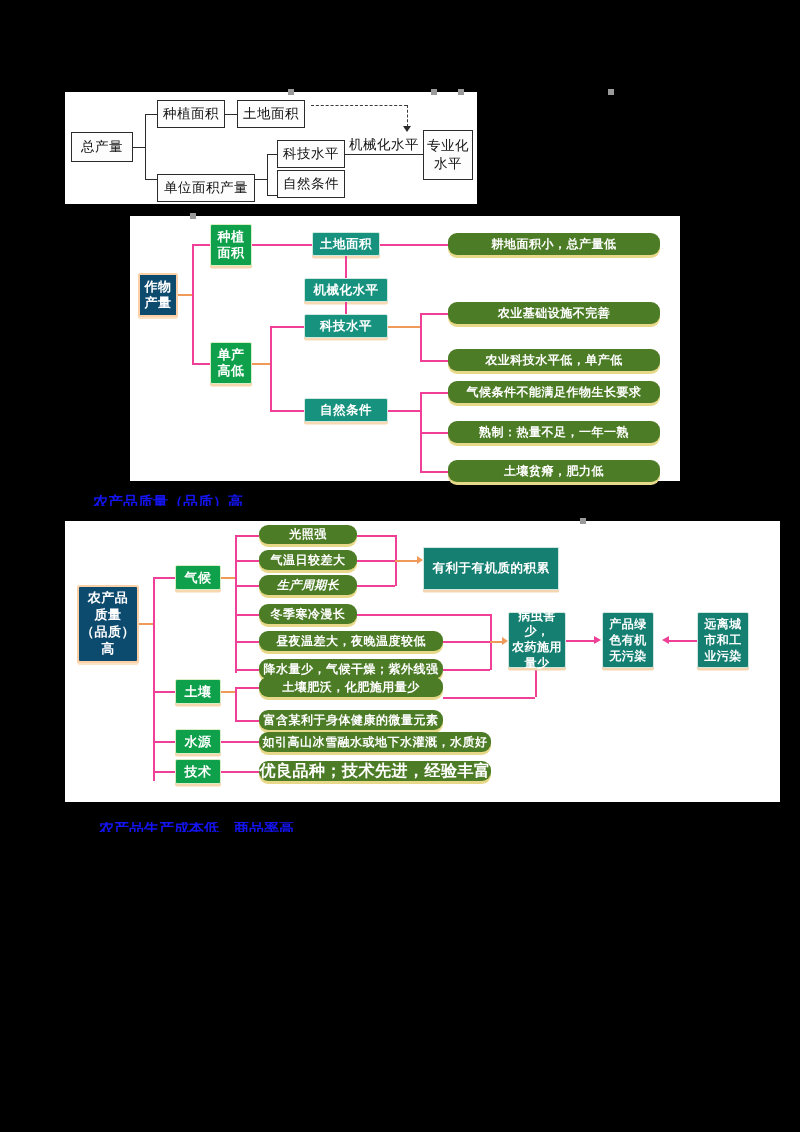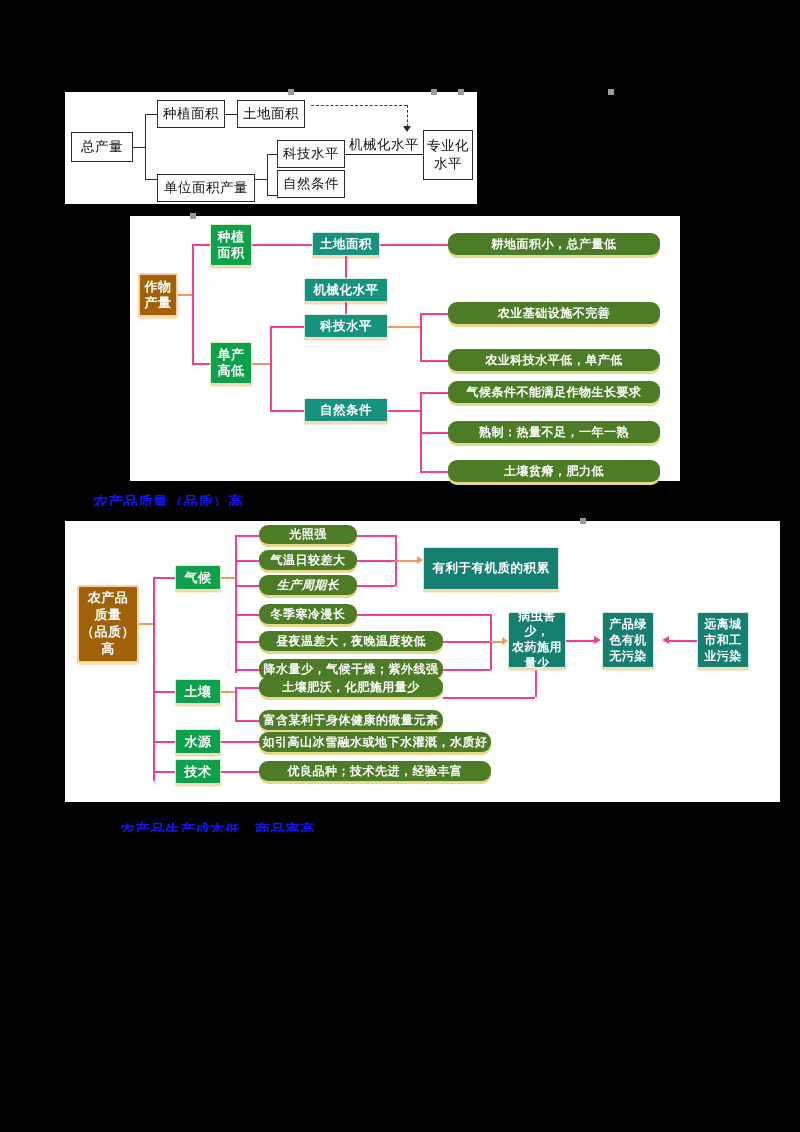--- a/index.html
+++ b/index.html
@@ -48,21 +48,21 @@
 
   
   .mm-node {
     position: absolute; box-sizing: border-box;
     color: #fff; font-weight: bold; text-align: center;
     display: flex; align-items: center; justify-content: center;
     letter-spacing: .5px; white-space: pre-line; border-radius: 9px;
   }
   
   .n-root {
-    background: #a16207; border: 2px solid #fbd0a6;
+    background: #0c4a6e; border: 2px solid #fbd0a6;
     box-shadow: 0 2px 0 #fde3c6;
   }
   
   .n-green {
     background: #0ea04a; border: 1.5px solid #d9eec4;
     box-shadow: 0 2.5px 0 #f6d7ae;
   }
   
   .n-teal {
     background: #17927f; border: 1.5px solid #cfe9df;
@@ -266,21 +266,21 @@
     <div class="pk pk-h" style="left:170px; top:166px; width:24px;"></div>
     <div class="pk pk-h" style="left:170px; top:199px; width:24px;"></div>
 
     <div class="mm-node n-olive" style="left:194px; top:156px; width:184px; height:20px; font-size:12px;">土壤肥沃，化肥施用量少</div>
     <div class="mm-node n-olive" style="left:194px; top:189px; width:184px; height:20px; font-size:12px;">富含某利于身体健康的微量元素</div>
 
     <div class="pk pk-h" style="left:156px; top:220px; width:38px;"></div>
     <div class="mm-node n-olive" style="left:194px; top:211px; width:232px; height:20px; font-size:12px;">如引高山冰雪融水或地下水灌溉，水质好</div>
 
     <div class="pk pk-h" style="left:156px; top:250px; width:38px;"></div>
-    <div class="mm-node n-olive" style="left:194px; top:240px; width:232px; height:20px; font-size:12px;">优良品种；技术先进，经验丰富</div>
+    <div class="mm-node n-olive" style="left:194px; top:240px; width:232px; height:20px; font-size:16px;">优良品种；技术先进，经验丰富</div>
 
     <div class="pk pk-h" style="left:292px; top:14px;  width:38px;"></div>
     <div class="pk pk-h" style="left:292px; top:39px;  width:38px;"></div>
     <div class="pk pk-h" style="left:292px; top:64px;  width:38px;"></div>
     <div class="pk pk-v" style="left:330px; top:14px;  height:51px;"></div>
     <div class="or or-h" style="left:330px; top:39px;  width:22px;"></div>
     <div class="or-arrow-r" style="left:352px; top:35px;"></div>
     <div class="mm-node n-dteal" style="left:358px; top:26px; width:136px; height:43px; font-size:12.5px; border-radius:1px;">有利于有机质的积累</div>
 
     <div class="pk pk-h" style="left:292px; top:93px;  width:133px;"></div>
@@ -304,15 +304,15 @@
 色有机
 无污染</div>
 
     <div class="pk pk-h" style="left:604px; top:119px; width:28px;"></div>
     <div class="pk-arrow-l" style="left:597px; top:115px;"></div>
     <div class="mm-node n-dteal" style="left:632px; top:91px; width:52px; height:56px; font-size:12px; line-height:1.35; border-radius:2px;">远离城
 市和工
 业污染</div>
   </div>
 
-  <div class="blue-cap" style="left:120px; top:822px; width:200px; height:10px; font-size:15px; line-height:15px;">农产品生产成本低、商品率高</div>
+  <div class="blue-cap" style="left:99px; top:822px; width:200px; height:10px; font-size:15px; line-height:15px;font-family:Liberation Mono, monospace;">农产品生产成本低、商品率高</div>
 
 </div>
 
 </body></html>

